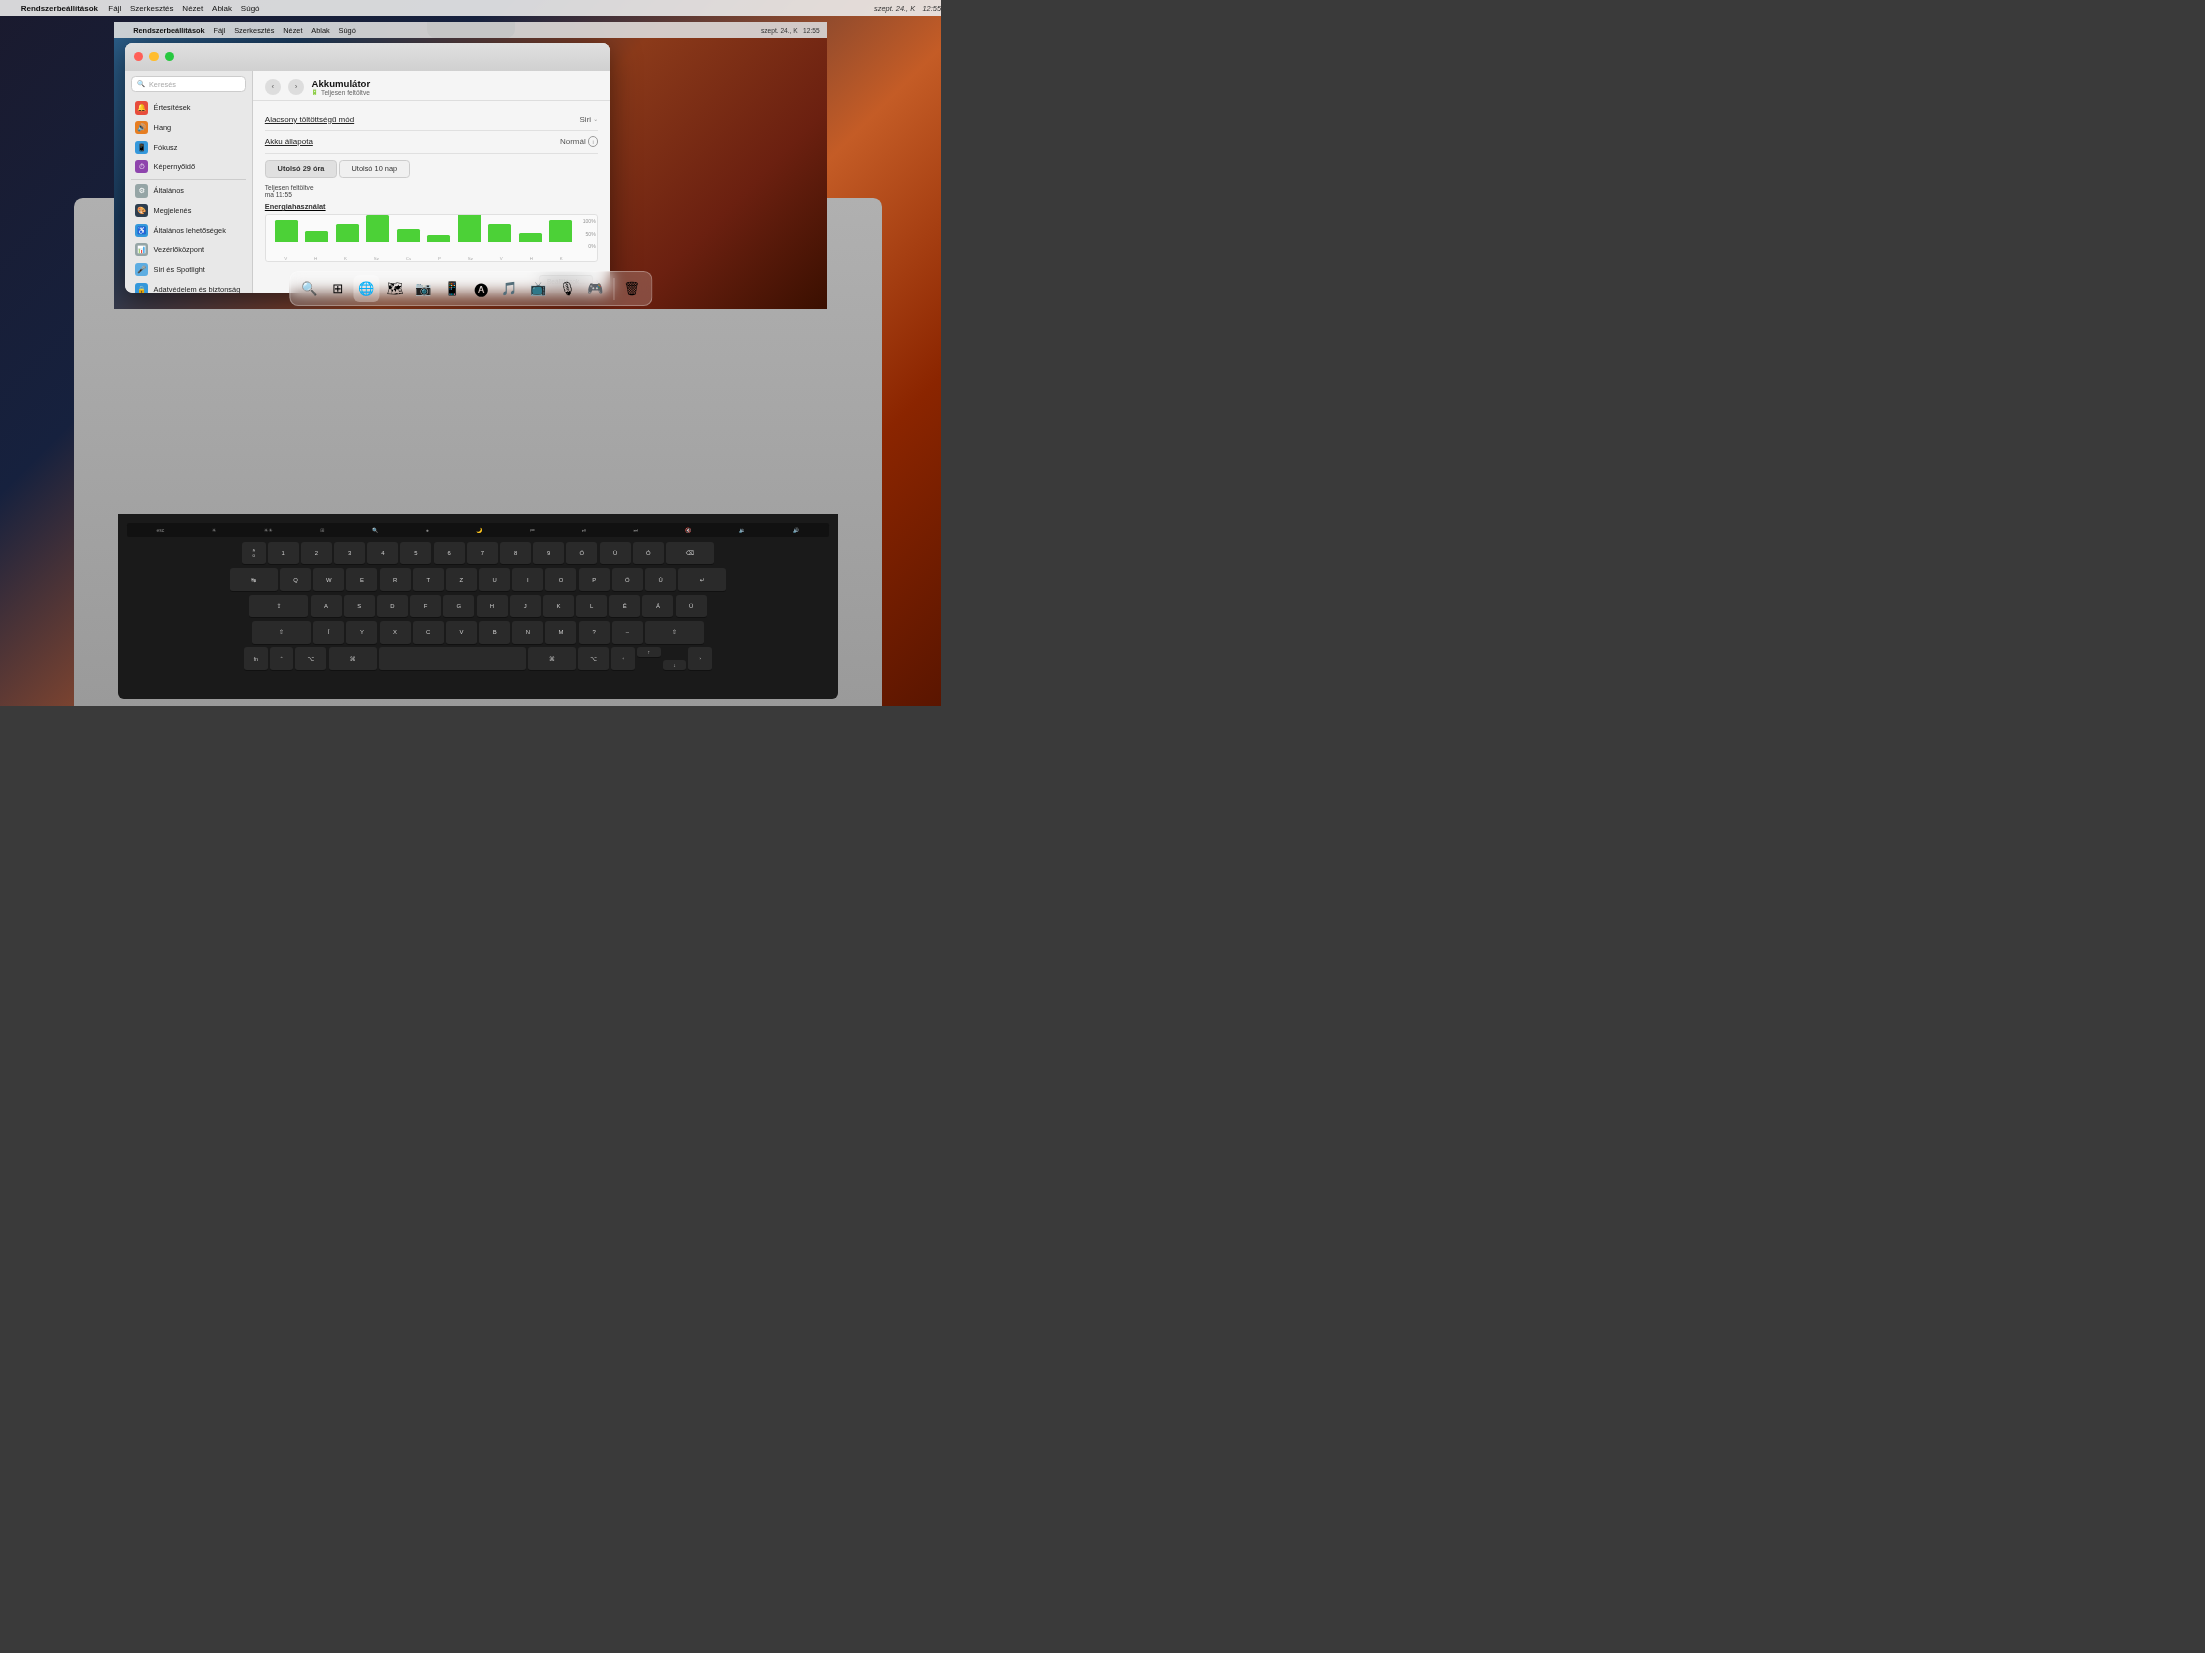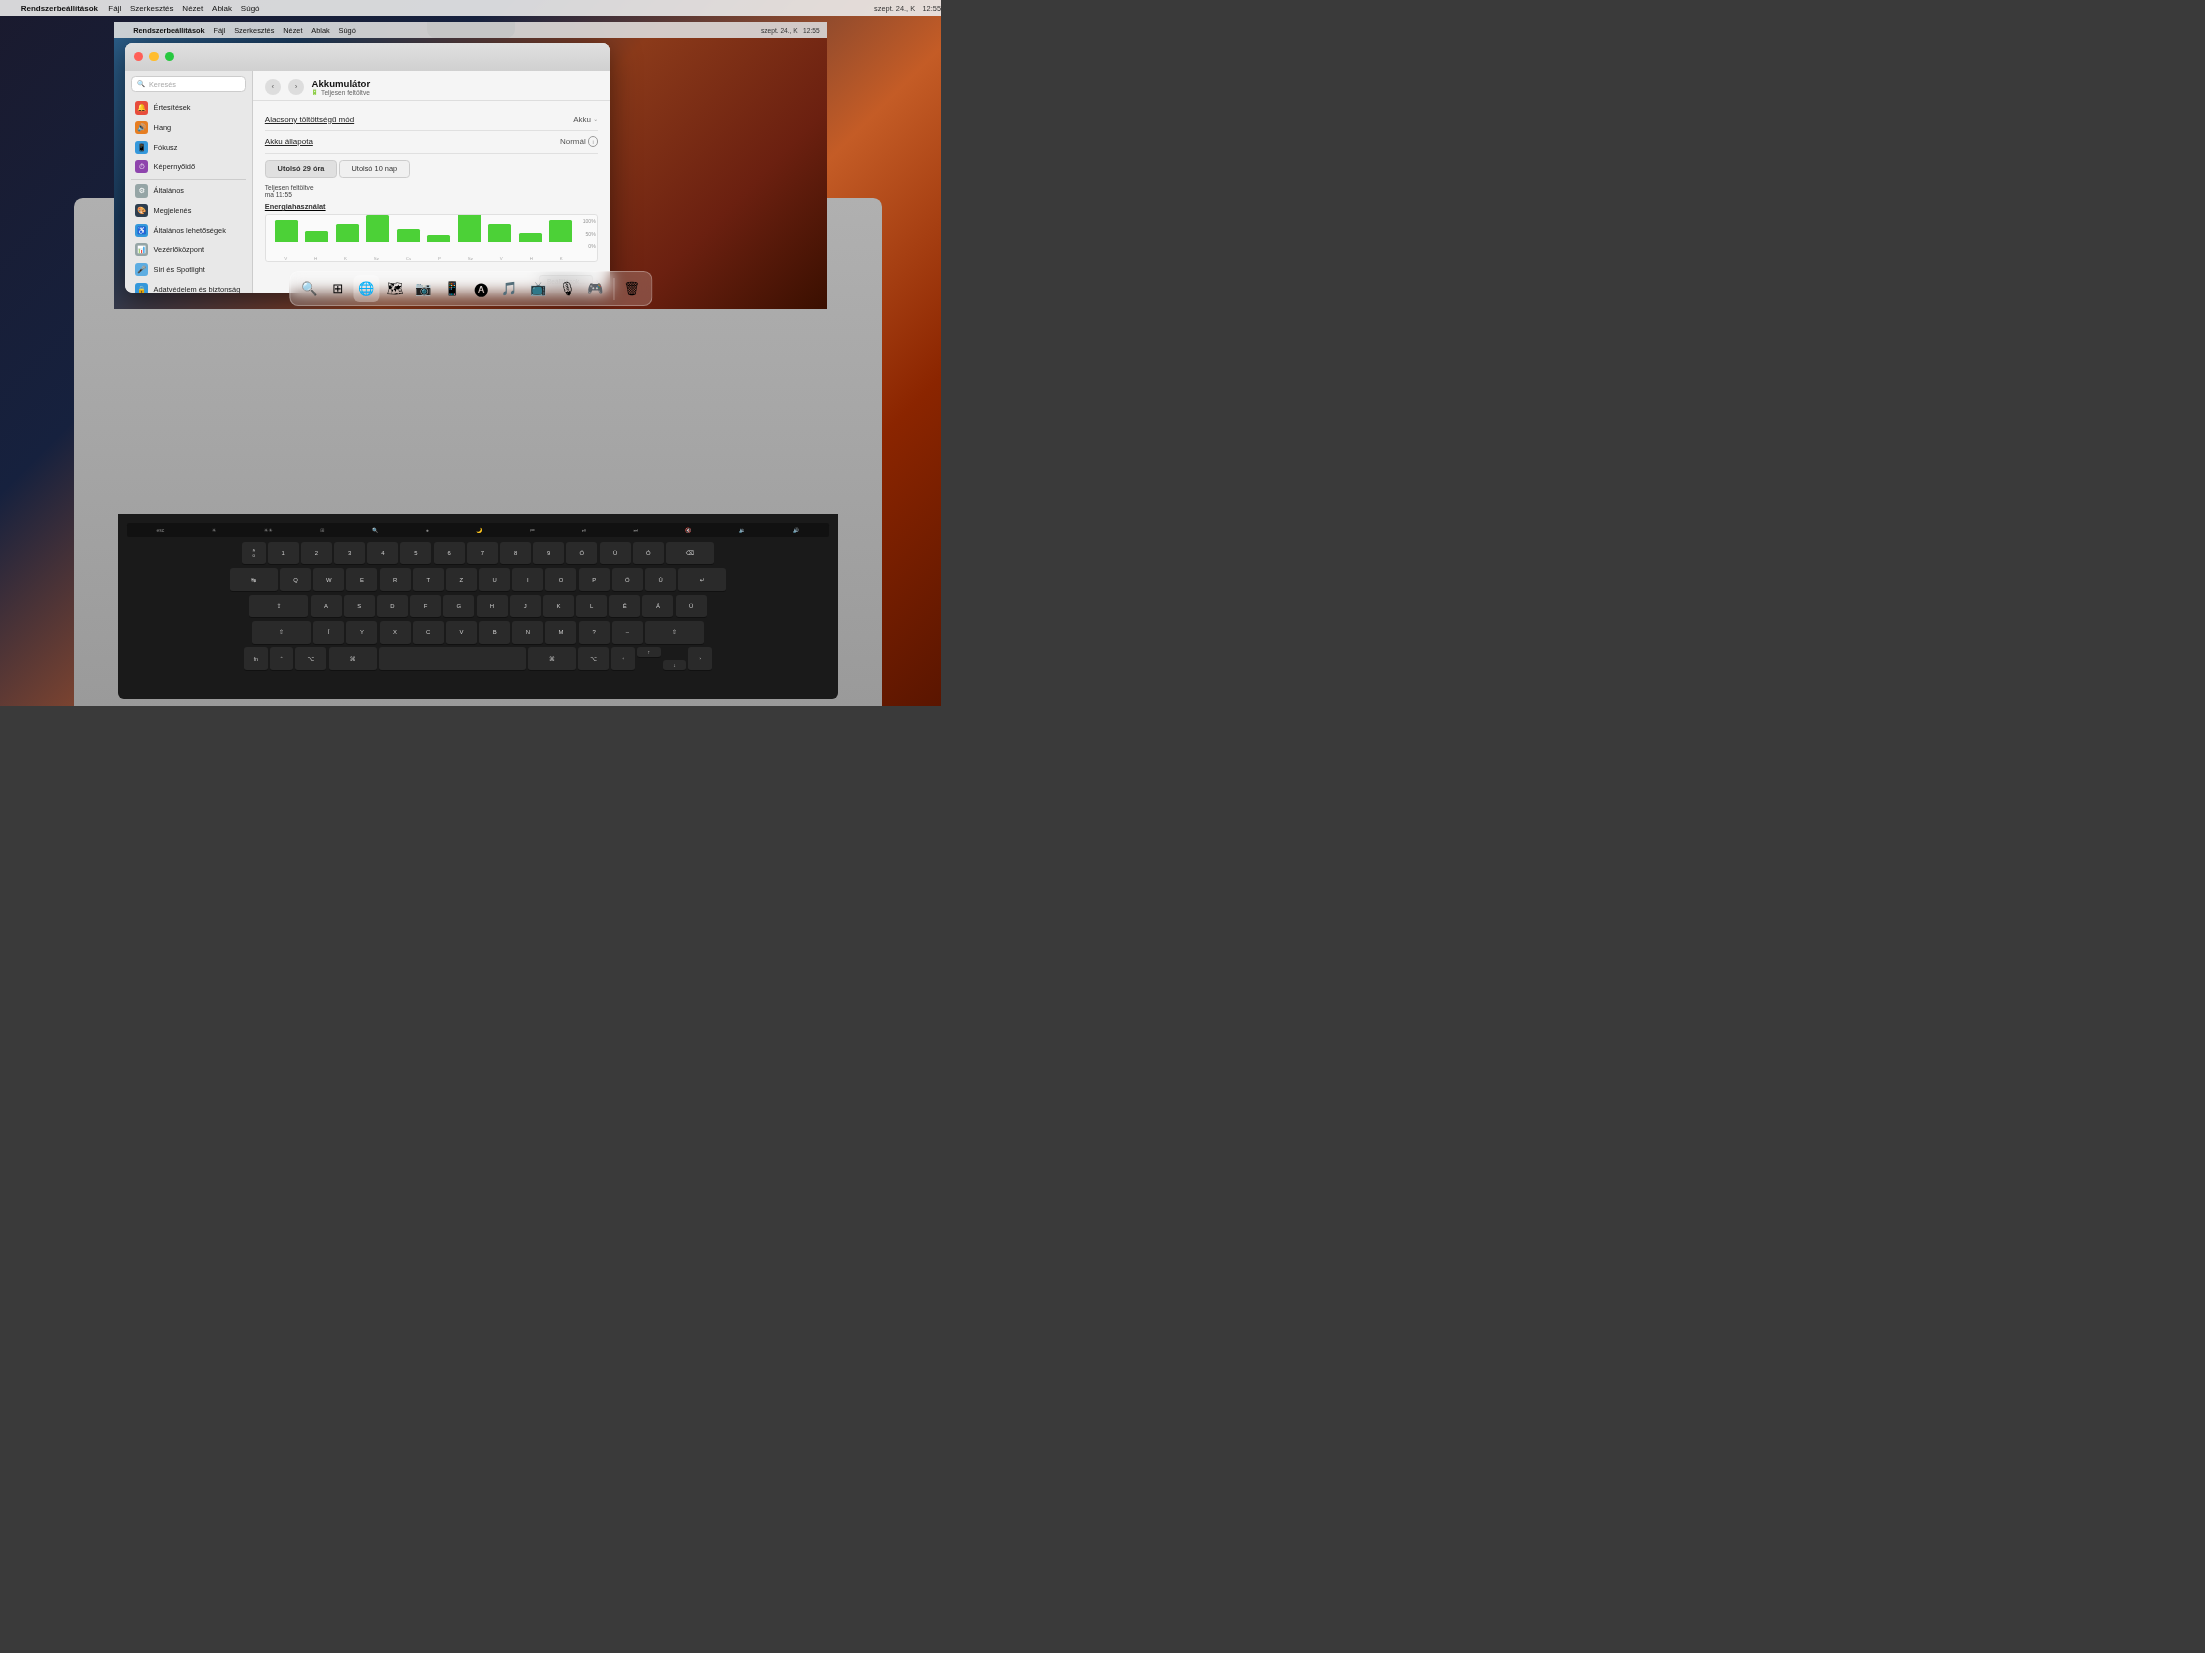--- a/index.html
+++ b/index.html
@@ -420,21 +420,21 @@
 <div class="bg-photo"></div>
 
 <div class="mac-menubar">
   <span style="padding: 0 7.4px; font-size:10.3px; color:#333;"></span>
   <span style="font-size:8px; font-weight:600; color:#111; padding:0 5.9px;">Rendszerbeállítások</span>
   <span style="font-size:8px; color:#111; padding:0 4.4px;">Fájl</span>
   <span style="font-size:8px; color:#111; padding:0 4.4px;">Szerkesztés</span>
   <span style="font-size:8px; color:#111; padding:0 4.4px;">Nézet</span>
   <span style="font-size:8px; color:#111; padding:0 4.4px;">Ablak</span>
   <span style="font-size:8px; color:#111; padding:0 4.4px;">Súgó</span>
-  <span style="margin-left:auto; display:flex; align-items:center; gap:7.4px;">
+  <span style="margin-left:auto; display:flex; align-items:center; gap:7.4px;font-style:italic;">
     <span style="font-size:7.4px; color:#333;">szept. 24., K</span>
     <span style="font-size:7.4px; color:#333; font-weight:500;">12:55</span>
   </span>
 </div>
 
 <div class="screen">
   <div class="notch"></div>
 
   <div style="position:absolute; top:0; left:0; right:0; height:16px; background:rgba(220,220,220,0.9); display:flex; align-items:center; padding:0 7.4px; gap:0; z-index:10;">
     <span style="font-size:8.8px; margin-right:7.4px; color:#333;"></span>
@@ -520,21 +520,21 @@
               <span>Teljesen feltöltve</span>
             </span>
           </div>
         </div>
 
         <div class="content-body">
 
           <div class="setting-row">
             <span class="setting-label">Alacsony töltöttségű mód</span>
             <span class="setting-value">
-              <span>Akku</span>
+              <span>Siri</span>
               <span style="font-size:5.9px; color:#999;">⌄</span>
             </span>
           </div>
 
           <div class="setting-row">
             <span class="setting-label">Akku állapota</span>
             <span class="setting-value">
               <span>Normál</span>
               <div class="info-icon">i</div>
             </span>

